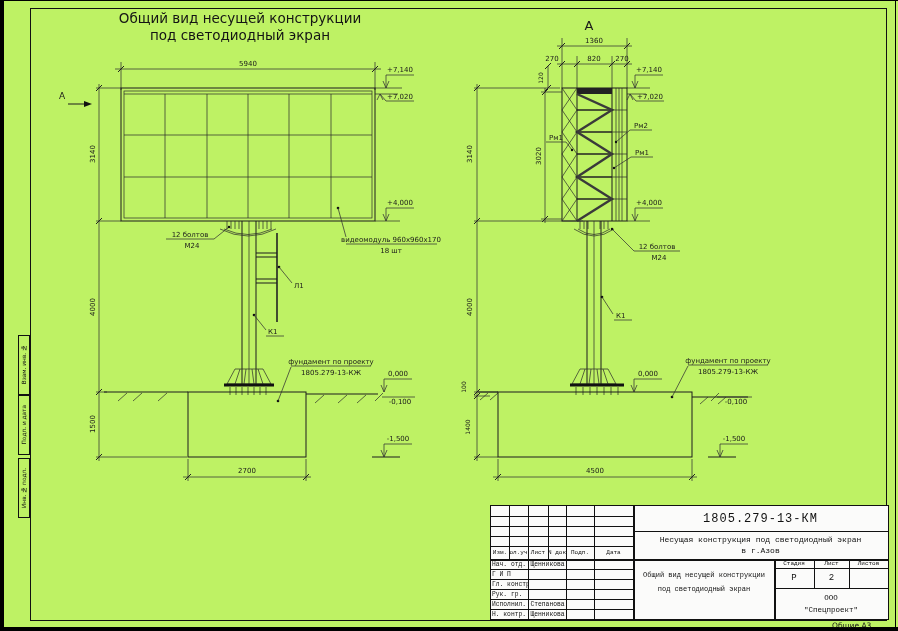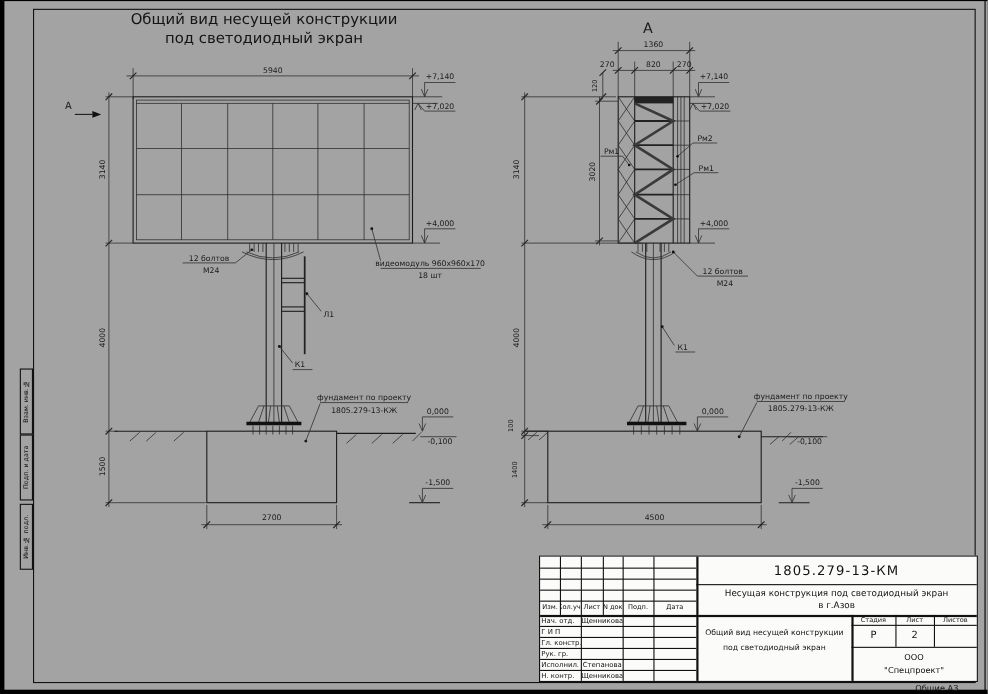--- a/index.html
+++ b/index.html
@@ -1,16 +1,16 @@
 <!DOCTYPE html>
 <html><head>
 <meta charset="utf-8">
 <style>
   html,body{margin:0;padding:0;background:#555;}
-  .page{position:relative;width:898px;height:631px;background:#a3a3a3;overflow:hidden;
+  .page{position:relative;width:898px;height:631px;background:#bef264;overflow:hidden;
         font-family:"DejaVu Sans",sans-serif;color:#1c1c1c;}
   
   .edge{position:absolute;background:#000;}
   
   .frame{position:absolute;left:30px;top:8px;width:857px;height:613px;border:1.6px solid #111;box-sizing:border-box;}
   svg{position:absolute;left:0;top:0;}
   .ln{stroke:#1c1c1c;stroke-width:1;fill:none;}
   .thin{stroke:#2a2a2a;stroke-width:0.7;fill:none;}
   .dim{stroke:#333;stroke-width:0.75;fill:none;}
   .thk{stroke:#111;stroke-width:3;fill:none;}
@@ -27,21 +27,21 @@
   .footer-txt{position:absolute;font-size:7.5px;color:#161616;}
   
   .stampbox{position:absolute;left:18px;width:12px;border:1px solid #111;box-sizing:border-box;
             display:flex;align-items:center;justify-content:center;}
   .stampbox span{writing-mode:vertical-rl;transform:rotate(180deg);font-size:5.8px;white-space:nowrap;color:#111;}
   
   .tb{position:absolute;left:490px;top:505px;width:397px;height:113px;border:1.6px solid #111;
       box-sizing:content-box;background:#fbfbfa;}
   .tbl{position:absolute;background:#111;}
   .tbc{position:absolute;display:flex;align-items:center;justify-content:center;text-align:right;
-       color:#111;overflow:hidden;white-space:nowrap;}
+       color:#111;overflow:hidden;white-space:nowrap;font-family:Liberation Mono, monospace;}
 </style>
 </head>
 <body>
 
 <div class="page">
 
   <div class="edge" style="left:0;top:0;width:4px;height:631px;"></div>
   <div class="edge" style="left:0;top:627px;width:898px;height:4px;"></div>
   <div class="edge" style="left:0;top:0;width:898px;height:1px;"></div>
   <div class="edge" style="left:895px;top:0;width:1px;height:631px;"></div>

